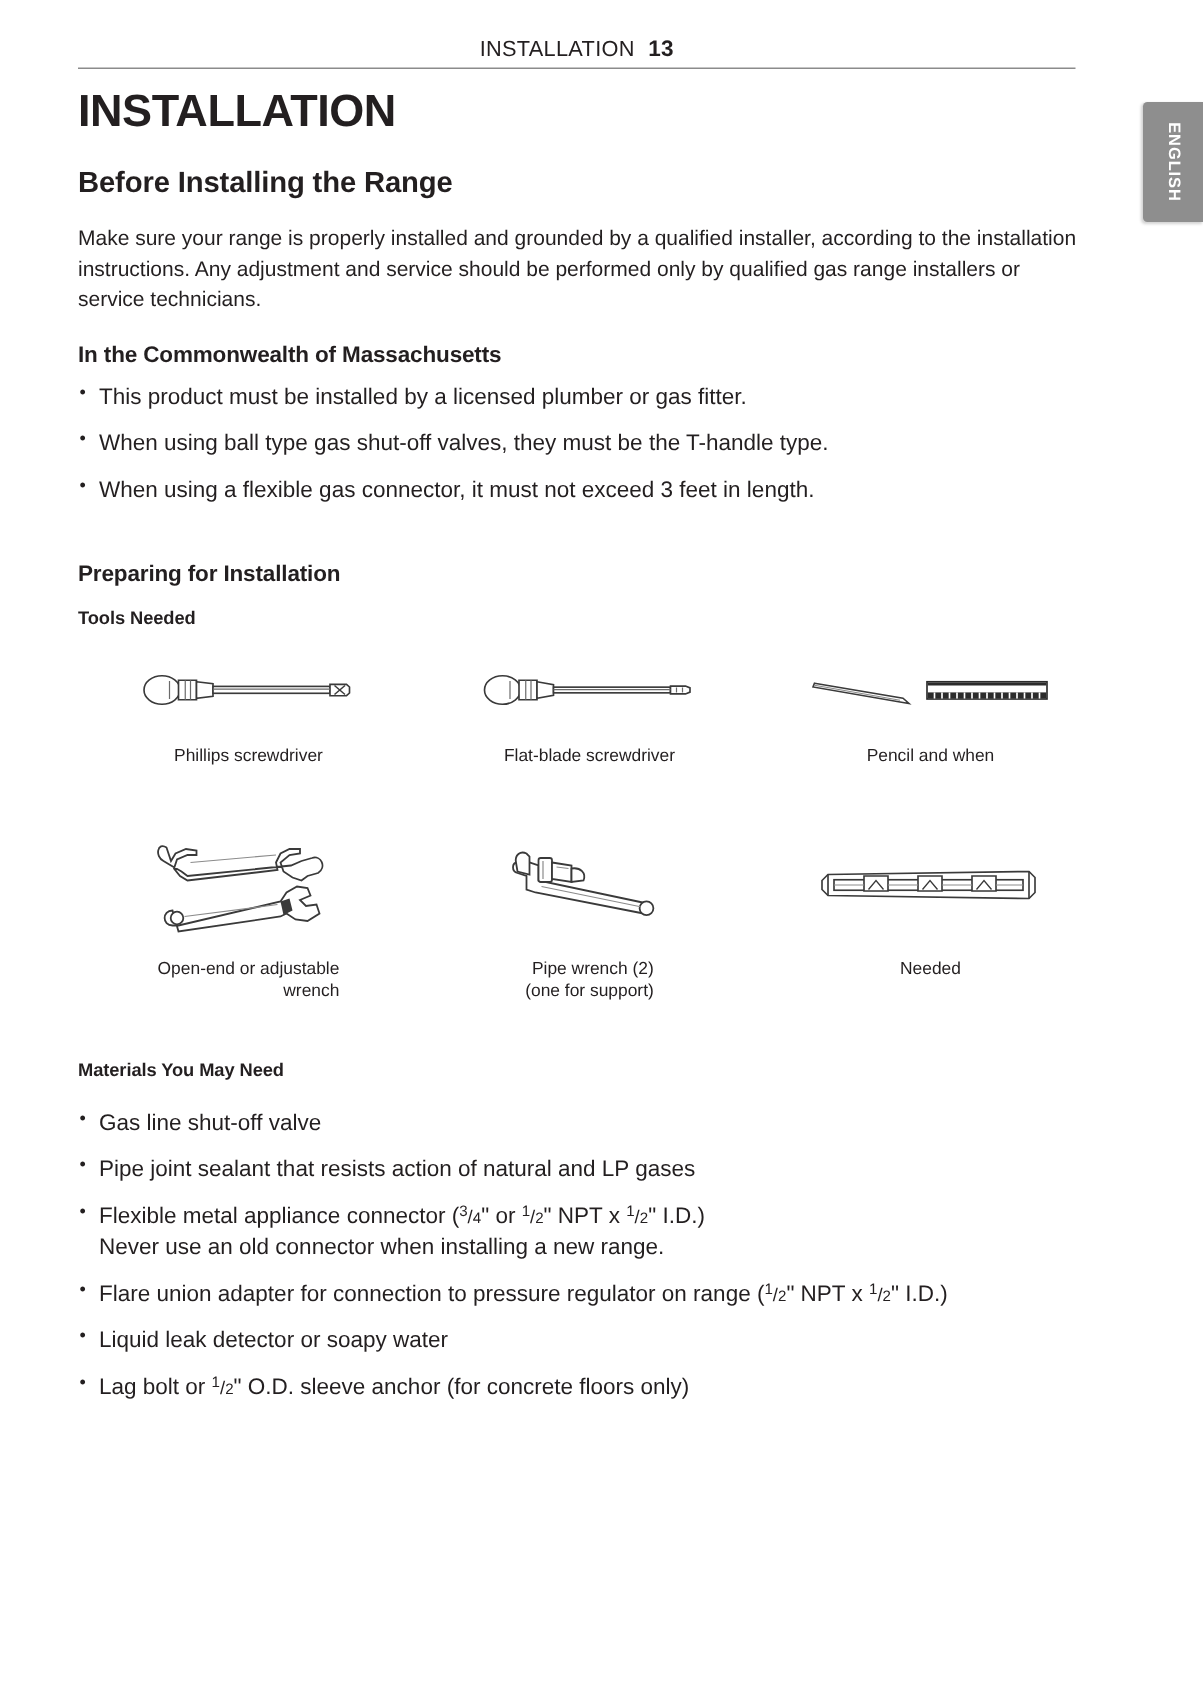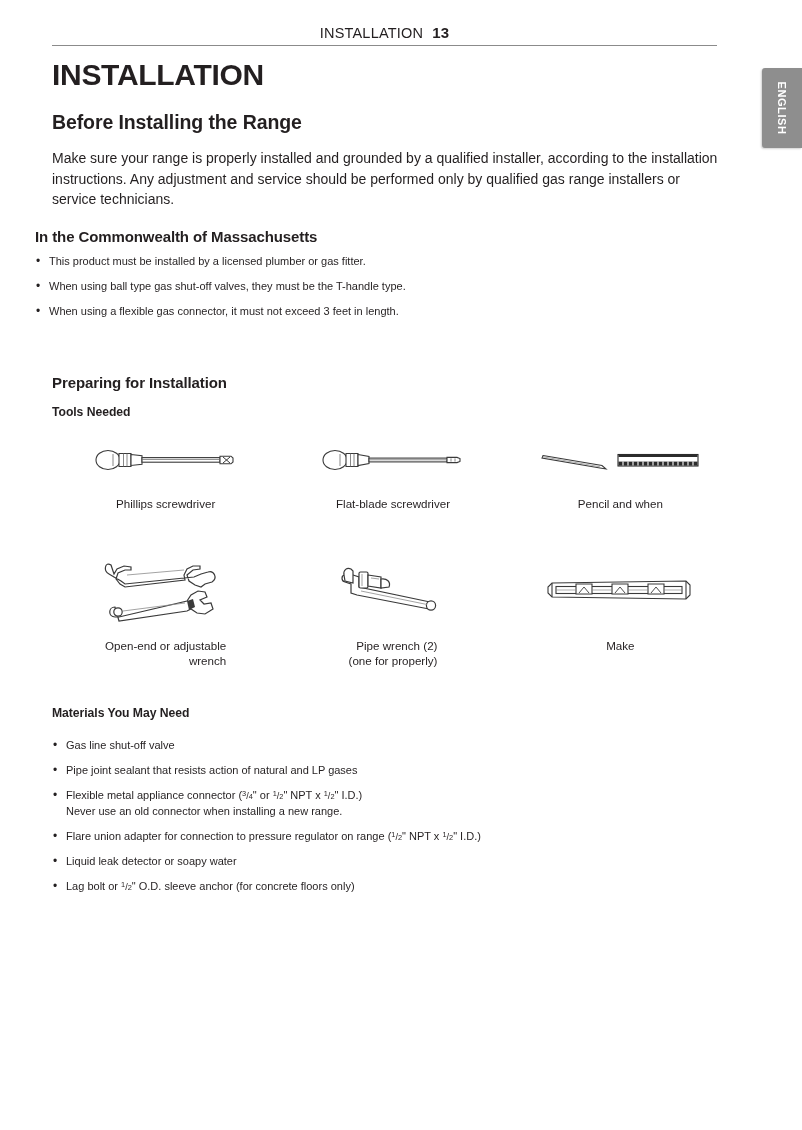--- a/index.html
+++ b/index.html
@@ -102,41 +102,41 @@
     margin: 0;
     letter-spacing: -0.05px;
   }
 
   ul.bullets {
     list-style: none;
     margin: 0;
     padding: 0;
   }
   ul.bullets li {
-    font-size: 11px;
+    font-size: 15px;
     line-height: 1.45;
     position: relative;
     padding-left: 14px;
     margin-top: 9px;
   }
   ul.bullets li::before {
     content: "\2022";
     position: absolute;
     left: 1px;
     top: -1px;
     font-size: 12px;
   }
   ul.bullets li .cont-line { display: block; }
 
   .frac { font-size: 0.82em; }
   .frac sup { font-size: 0.82em; vertical-align: 0.42em; line-height: 0; }
   .frac sub { font-size: 0.82em; vertical-align: -0.06em; line-height: 0; }
 
   
-  .blk-mass { position: absolute; top: 228px; left: 35px; width: 682px; }
+  .blk-mass { position: absolute; top: 228px; left: 52px; width: 682px; }
   .blk-mass ul { margin-top: 9px; }
   .blk-prep { position: absolute; top: 374px; left: 52px; width: 682px; }
   .blk-prep h4 { margin-top: 14px; }
   .blk-materials { position: absolute; top: 706px; left: 52px; width: 682px; }
   .blk-materials ul { margin-top: 18px; }
 
   
   .tools-grid {
     position: absolute;
     top: 432px;
@@ -337,21 +337,21 @@
           </g>
           <g stroke="#8b8b8b" stroke-width="0.8" fill="none">
             <line x1="28" y1="36" x2="94" y2="49.5"></line>
             <line x1="29" y1="19" x2="29" y2="31"></line>
             <line x1="38" y1="23" x2="46" y2="24"></line>
           </g>
         </svg>
       </div>
       <div class="tool-caption">
         <span>Pipe wrench (2)</span><br>
-        <span>(one for properly)</span>
+        <span>(one for support)</span>
       </div>
     </div>
 
     <div class="tool-cell">
       <div class="tool-art">
         <svg width="148" height="40" viewBox="0 0 148 40">
           <g fill="#ffffff" stroke="#3a3a3a" stroke-width="1.1">
             <path d="M6 12 L140 10 L144 14 L144 24 L140 28 L6 26 L2 22 L2 16 Z"></path>
             <path d="M6 12 L6 26"></path>
             <path d="M140 10 L140 28"></path>
@@ -366,21 +366,21 @@
             <path d="M105 22 L110 16 L115 22"></path>
           </g>
           <g stroke="#8b8b8b" stroke-width="0.7" fill="none">
             <line x1="10" y1="19" x2="30" y2="19"></line>
             <line x1="46" y1="19" x2="66" y2="19"></line>
             <line x1="82" y1="19" x2="102" y2="19"></line>
             <line x1="118" y1="19" x2="136" y2="19"></line>
           </g>
         </svg>
       </div>
-      <div class="tool-caption">Make</div>
+      <div class="tool-caption">Needed</div>
     </div>
 
   </div>
 </div>
 
 <div class="blk-materials">
   <h4 class="minor-title">Materials You May Need</h4>
   <ul class="bullets">
 
     <li><span>Gas line shut-off valve</span></li>

